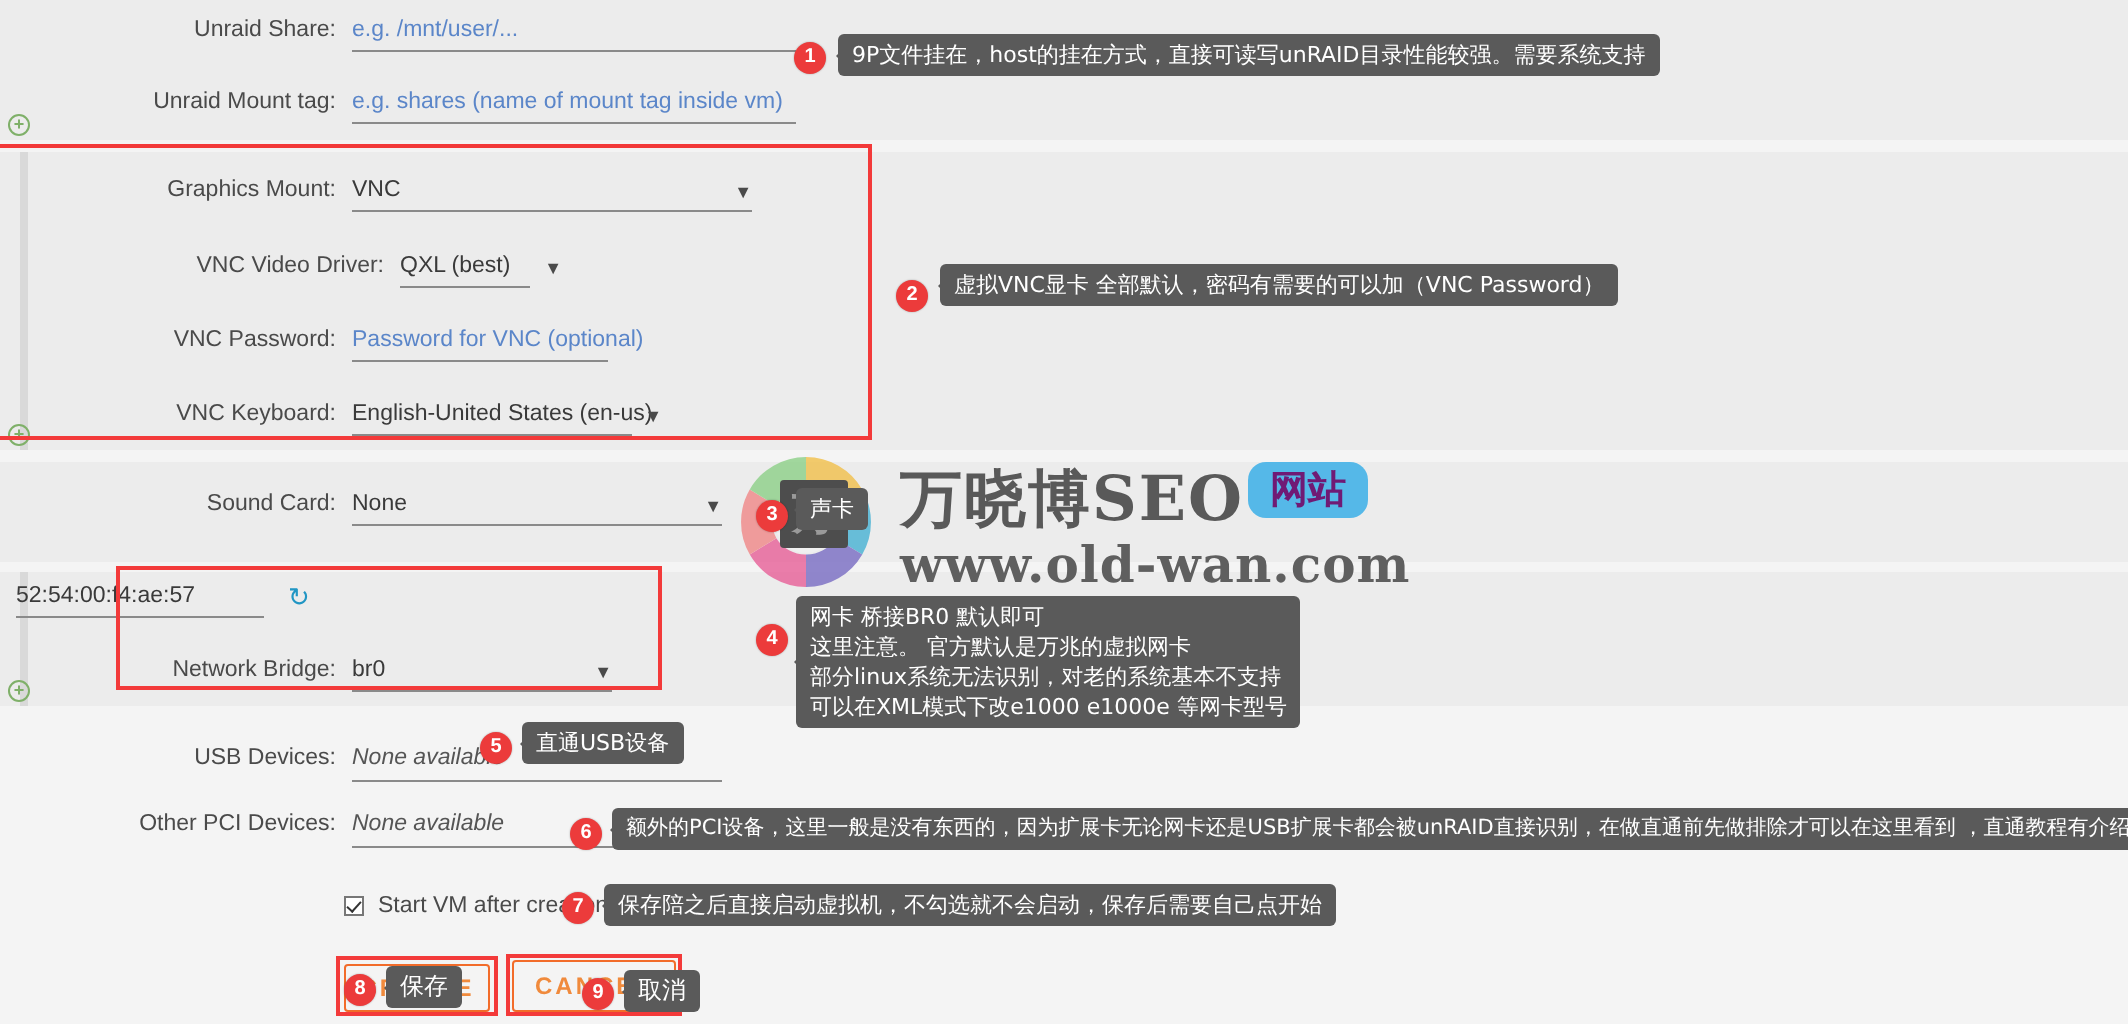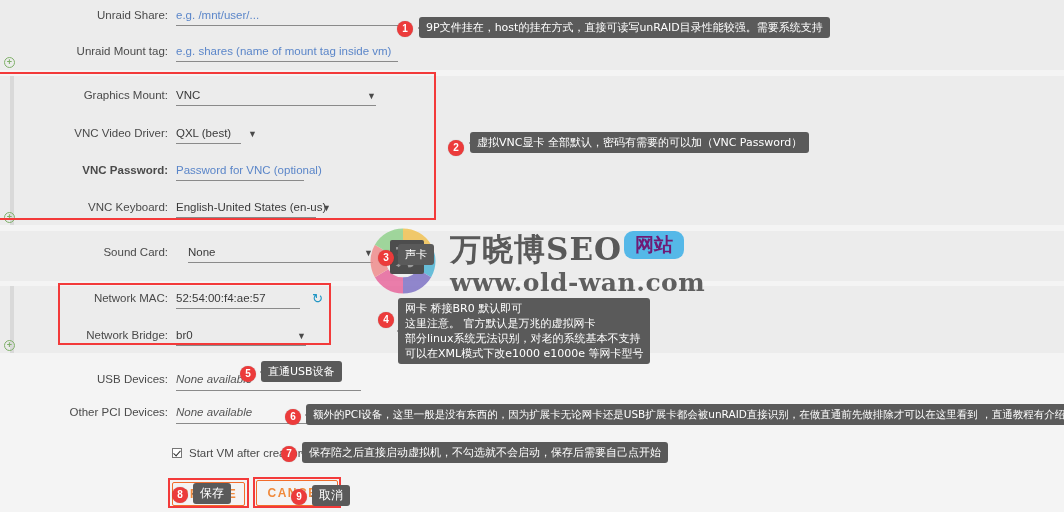--- a/index.html
+++ b/index.html
@@ -147,56 +147,55 @@
 <div class="row" style="left:0;top:88px;width:400px;">
   <div class="lbl" style="width:168px;">Graphics Mount:</div>
   <div class="fieldwrap" style="margin-left:8px;width:200px;height:18px;">
     <div class="val">VNC</div>
     <div class="caret" style="right:0;top:4px;">▼</div>
     <div class="underline" style="top:17px;width:200px;"></div>
   </div>
 </div>
 
 <div class="row" style="left:0;top:126px;width:400px;">
-  <div class="lbl" style="width:168px;">VNC Video Driver:</div>
+  <div class="lbl" style="width:168px;padding-left:24px;">VNC Video Driver:</div>
   <div class="fieldwrap" style="margin-left:8px;width:65px;height:18px;">
     <div class="val">QXL (best)</div>
     <div class="caret" style="right:-16px;top:4px;">▼</div>
     <div class="underline" style="top:17px;width:65px;"></div>
   </div>
 </div>
 
 <div class="row" style="left:0;top:163px;width:400px;">
-  <div class="lbl" style="width:168px;font-weight:bold;">VNC Password:</div>
+  <div class="lbl" style="width:168px;">VNC Password:</div>
   <div class="fieldwrap" style="margin-left:8px;width:128px;height:18px;">
     <div class="val ph">Password for VNC (optional)</div>
     <div class="underline" style="top:17px;width:128px;"></div>
   </div>
 </div>
 
 <div class="row" style="left:0;top:200px;width:400px;">
   <div class="lbl" style="width:168px;">VNC Keyboard:</div>
   <div class="fieldwrap" style="margin-left:8px;width:140px;height:18px;">
     <div class="val">English-United States (en-us)</div>
     <div class="caret" style="right:-15px;top:4px;">▼</div>
     <div class="underline" style="top:17px;width:140px;"></div>
   </div>
 </div>
 
 <div class="row" style="left:0;top:245px;width:400px;">
   <div class="lbl" style="width:168px;">Sound Card:</div>
-  <div class="fieldwrap" style="margin-left:20px;width:185px;height:18px;">
+  <div class="fieldwrap" style="margin-left:8px;width:185px;height:18px;">
     <div class="val">None</div>
     <div class="caret" style="right:0;top:4px;">▼</div>
     <div class="underline" style="top:17px;width:185px;"></div>
   </div>
 </div>
 
 <div class="row" style="left:0;top:291px;width:400px;">
-  <div class="lbl" style="width:168px;">Network MAC:</div>
   <div class="fieldwrap" style="margin-left:8px;width:124px;height:18px;">
     <div class="val">52:54:00:f4:ae:57</div>
     <div class="underline" style="top:17px;width:124px;"></div>
     <div class="refresh-icon" style="left:136px;top:1px;">↻</div>
   </div>
 </div>
 
 <div class="row" style="left:0;top:328px;width:400px;">
   <div class="lbl" style="width:168px;">Network Bridge:</div>
   <div class="fieldwrap" style="margin-left:8px;width:130px;height:18px;">

